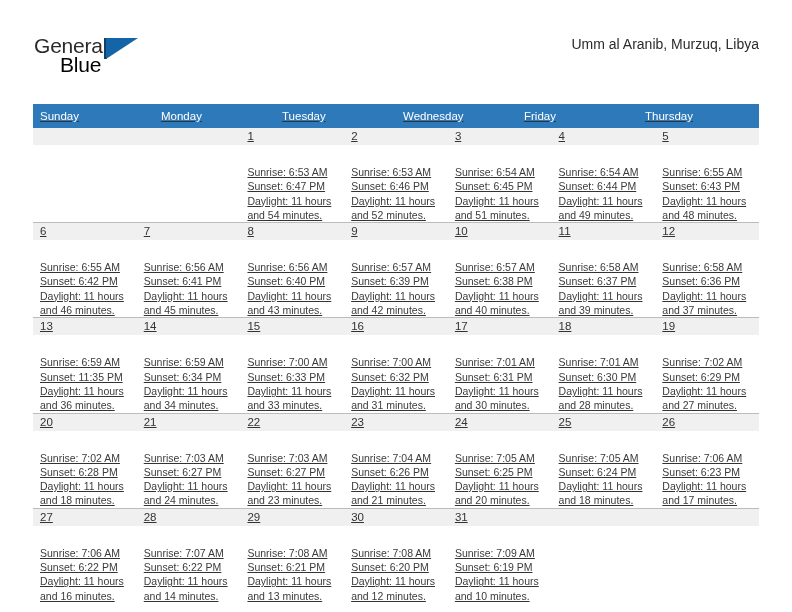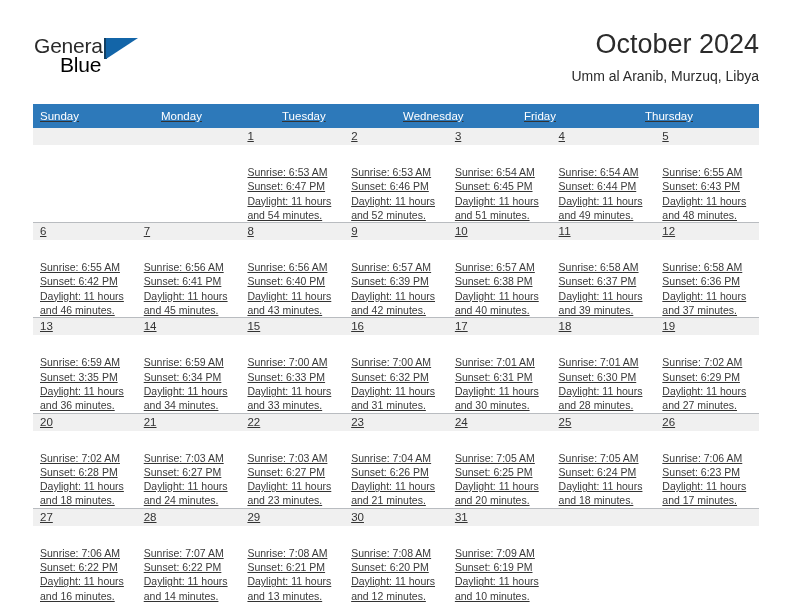--- a/index.html
+++ b/index.html
@@ -160,21 +160,20 @@
   <div class="header">
 
     <div class="logo">
       <span class="logo-general">General</span>
       <span class="logo-bar"></span>
       <span class="logo-triangle"></span>
       <span class="logo-blue">Blue</span>
     </div>
 
     <div class="titles">
-      <div class="cal-title">October 2024</div>
       <div class="cal-subtitle">Umm al Aranib, Murzuq, Libya</div>
     </div>
 
   </div>
 
   <div class="calendar">
 
     <div class="dow-row">
       <div class="dow-cell">Sunday</div>
       <div class="dow-cell">Monday</div>
@@ -301,21 +300,21 @@
               <div>Daylight: 11 hours</div>
               <div>and 37 minutes.</div>
             </div>
           </div>
         </div>
         <div class="week">
           <div class="day-cell">
             <div class="day-num-band">13</div>
             <div class="day-body">
               <div>Sunrise: 6:59 AM</div>
-              <div>Sunset: 3:35 PM</div>
+              <div>Sunset: 11:35 PM</div>
               <div>Daylight: 11 hours</div>
               <div>and 36 minutes.</div>
             </div>
           </div>
           <div class="day-cell">
             <div class="day-num-band">14</div>
             <div class="day-body">
               <div>Sunrise: 6:59 AM</div>
               <div>Sunset: 6:34 PM</div>
               <div>Daylight: 11 hours</div>

